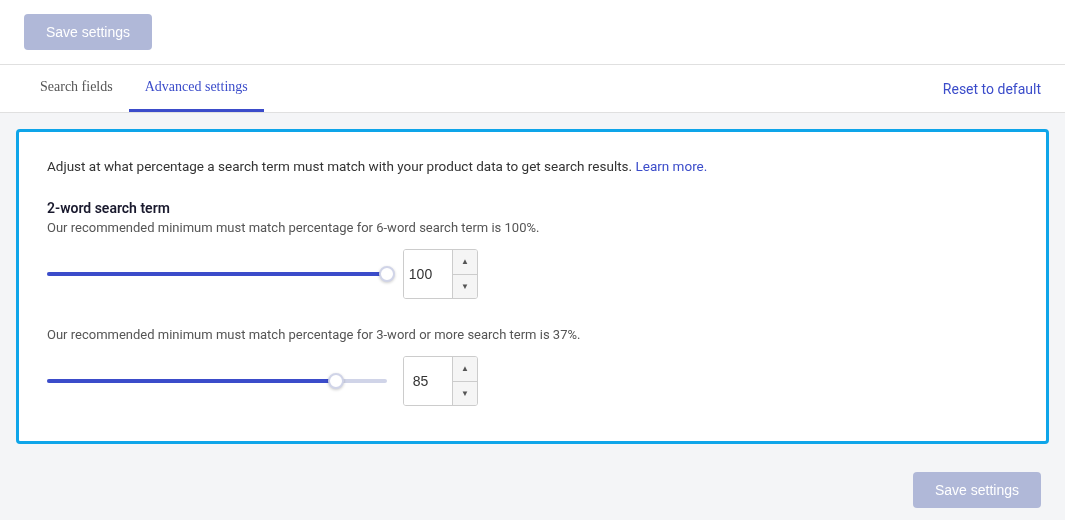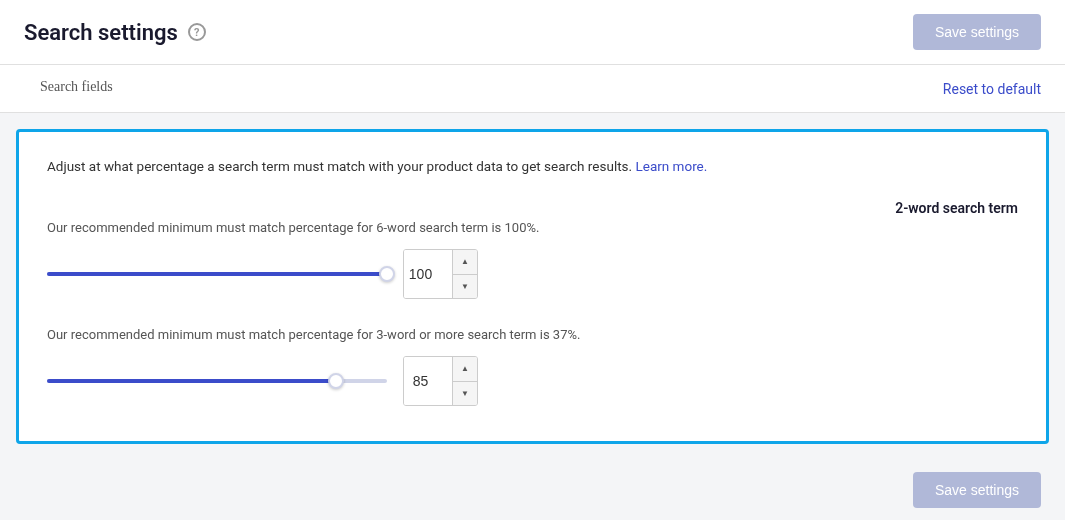--- a/index.html
+++ b/index.html
@@ -131,21 +131,20 @@
     
     .slider-section {
       margin-bottom: 28px;
     }
 
     .section-title {
       font-size: 14px;
       font-weight: 600;
       color: #1a1a2e;
       margin-bottom: 4px;
-      text-align: right;
     }
 
     .section-desc {
       font-size: 13px;
       color: #555;
       margin-bottom: 14px;
     }
 
     .slider-row {
       display: flex;
@@ -253,30 +252,27 @@
       font-weight: 500;
       cursor: pointer;
     }
   </style>
 </head>
 <body>
 
 <div class="page-wrapper">
 
   <div class="header">
-    <div class="header-left">
-      <h1 class="page-title">Search settings</h1>
-      <div class="help-icon">?</div>
-    </div>
     <button class="save-btn-top">Save settings</button>
   </div>
 
   <div class="tabs-bar">
     <div class="tabs-left">
       <div class="tab">Search fields</div>
+      <div class="tab active">Advanced settings</div>
     </div>
     <a class="reset-link">Reset to default</a>
   </div>
 
   <div class="content-area">
 
     <p class="description-text">
       <span>Adjust at what percentage a search term must match with your product data to get search results.</span>
       <a class="learn-more">Learn more.</a>
     </p>

